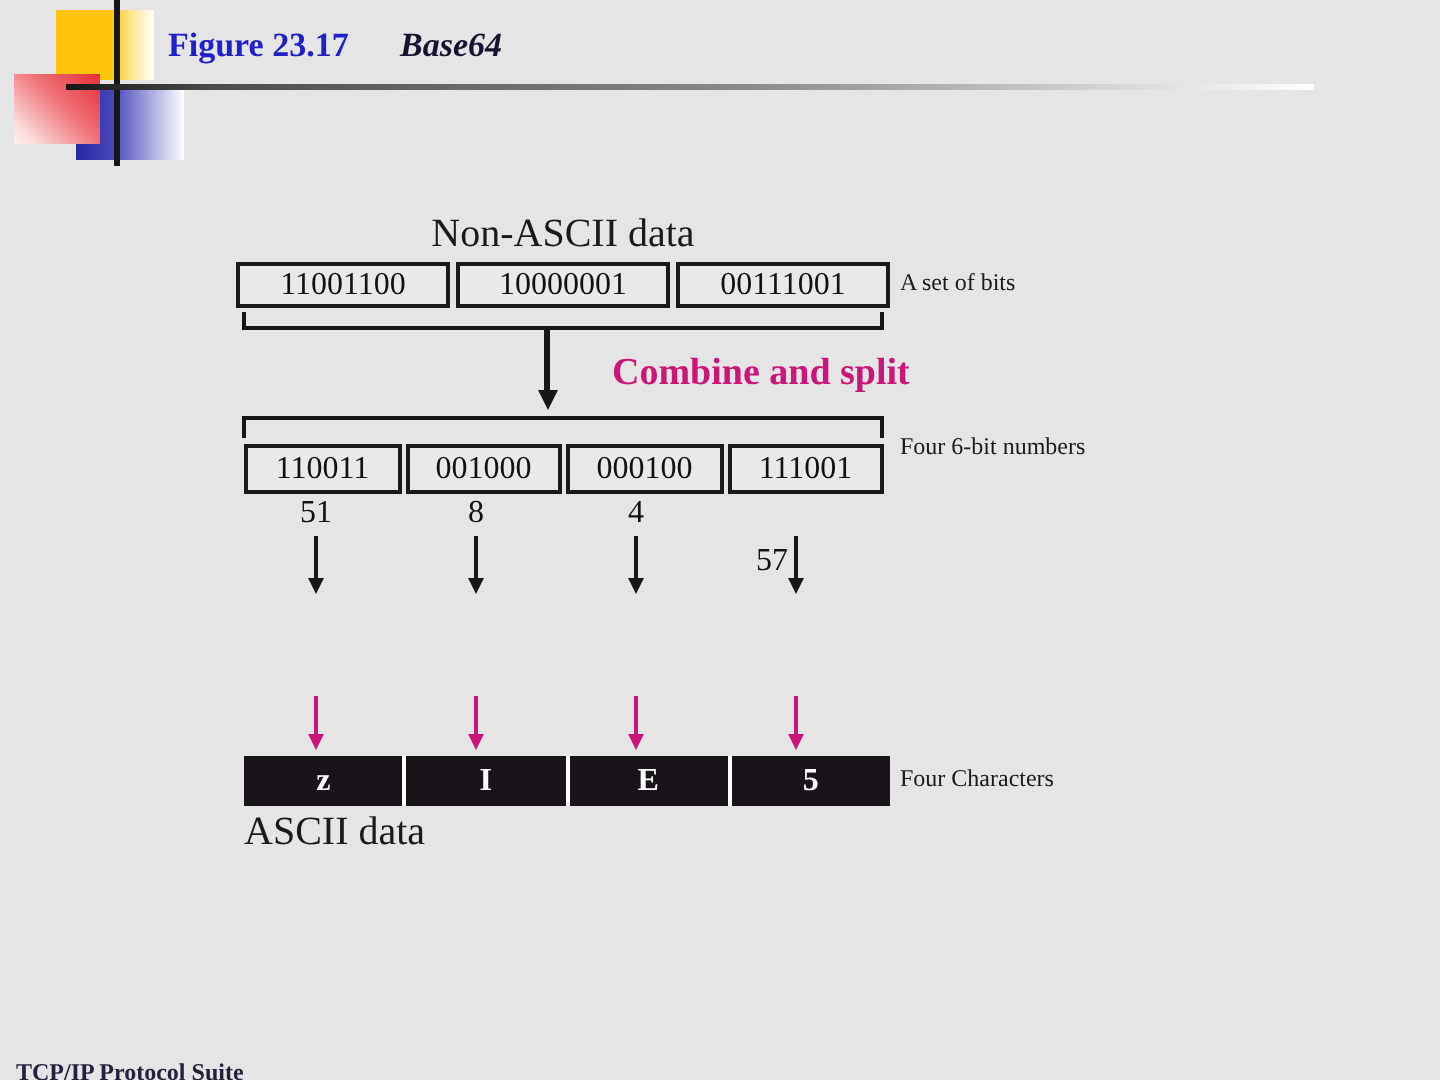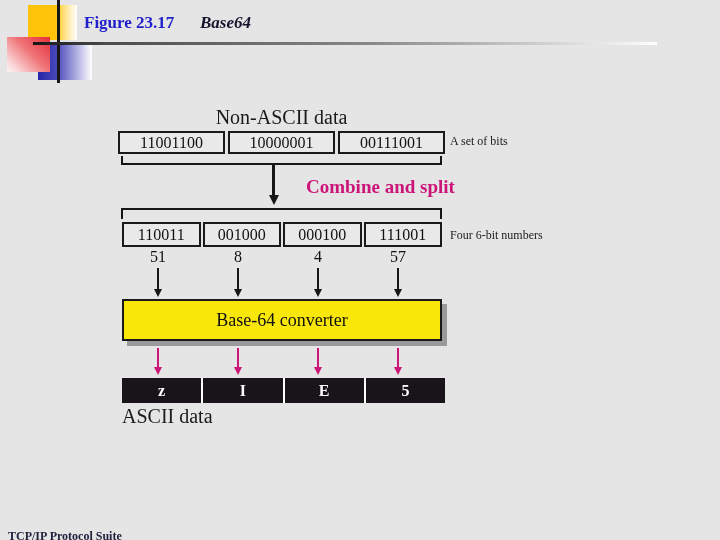--- a/index.html
+++ b/index.html
@@ -101,44 +101,44 @@
   <div class="br-h" style="left:121px;top:208px;width:321px;"></div>
   <div class="br-v" style="left:121px;top:208px;height:11px;"></div>
   <div class="br-v" style="left:440px;top:208px;height:11px;"></div>
 
   <div class="cellrow six-row">
     <div class="cell">110011</div>
     <div class="cell">001000</div>
     <div class="cell">000100</div>
     <div class="cell">111001</div>
   </div>
-  <div class="side-label" style="top:228px;">Four 6-bit numbers</div>
+  <div class="side-label" style="top:216px;">Four 6-bit numbers</div>
 
   <div class="num" style="left:158px;">51</div>
   <div class="num" style="left:238px;">8</div>
   <div class="num" style="left:318px;">4</div>
-  <div class="num" style="left:398px;">57</div>
+  <div class="num" style="left:386px;margin-top:24px;">57</div>
 
   <div class="varrow" style="left:157px;top:268px;height:22px;"></div>
   <div class="varrow" style="left:237px;top:268px;height:22px;"></div>
   <div class="varrow" style="left:317px;top:268px;height:22px;"></div>
   <div class="varrow" style="left:397px;top:268px;height:22px;"></div>
 
-  <div class="converter">Base-64 converter</div>
 
   <div class="varrow magenta" style="left:157px;top:348px;height:20px;"></div>
   <div class="varrow magenta" style="left:237px;top:348px;height:20px;"></div>
   <div class="varrow magenta" style="left:317px;top:348px;height:20px;"></div>
   <div class="varrow magenta" style="left:397px;top:348px;height:20px;"></div>
 
   <div class="cellrow char-row">
     <div class="cell char-cell">z</div>
     <div class="cell char-cell">I</div>
     <div class="cell char-cell">E</div>
     <div class="cell char-cell">5</div>
   </div>
+  <div class="side-label" style="top:382px;">Four Characters</div>
 
   <div class="d-label bottom-label">ASCII data</div>
 
   <div class="footer-left">TCP/IP Protocol Suite</div>
   <div class="page-num">43</div>
 
 </div>
 
 </body></html>

